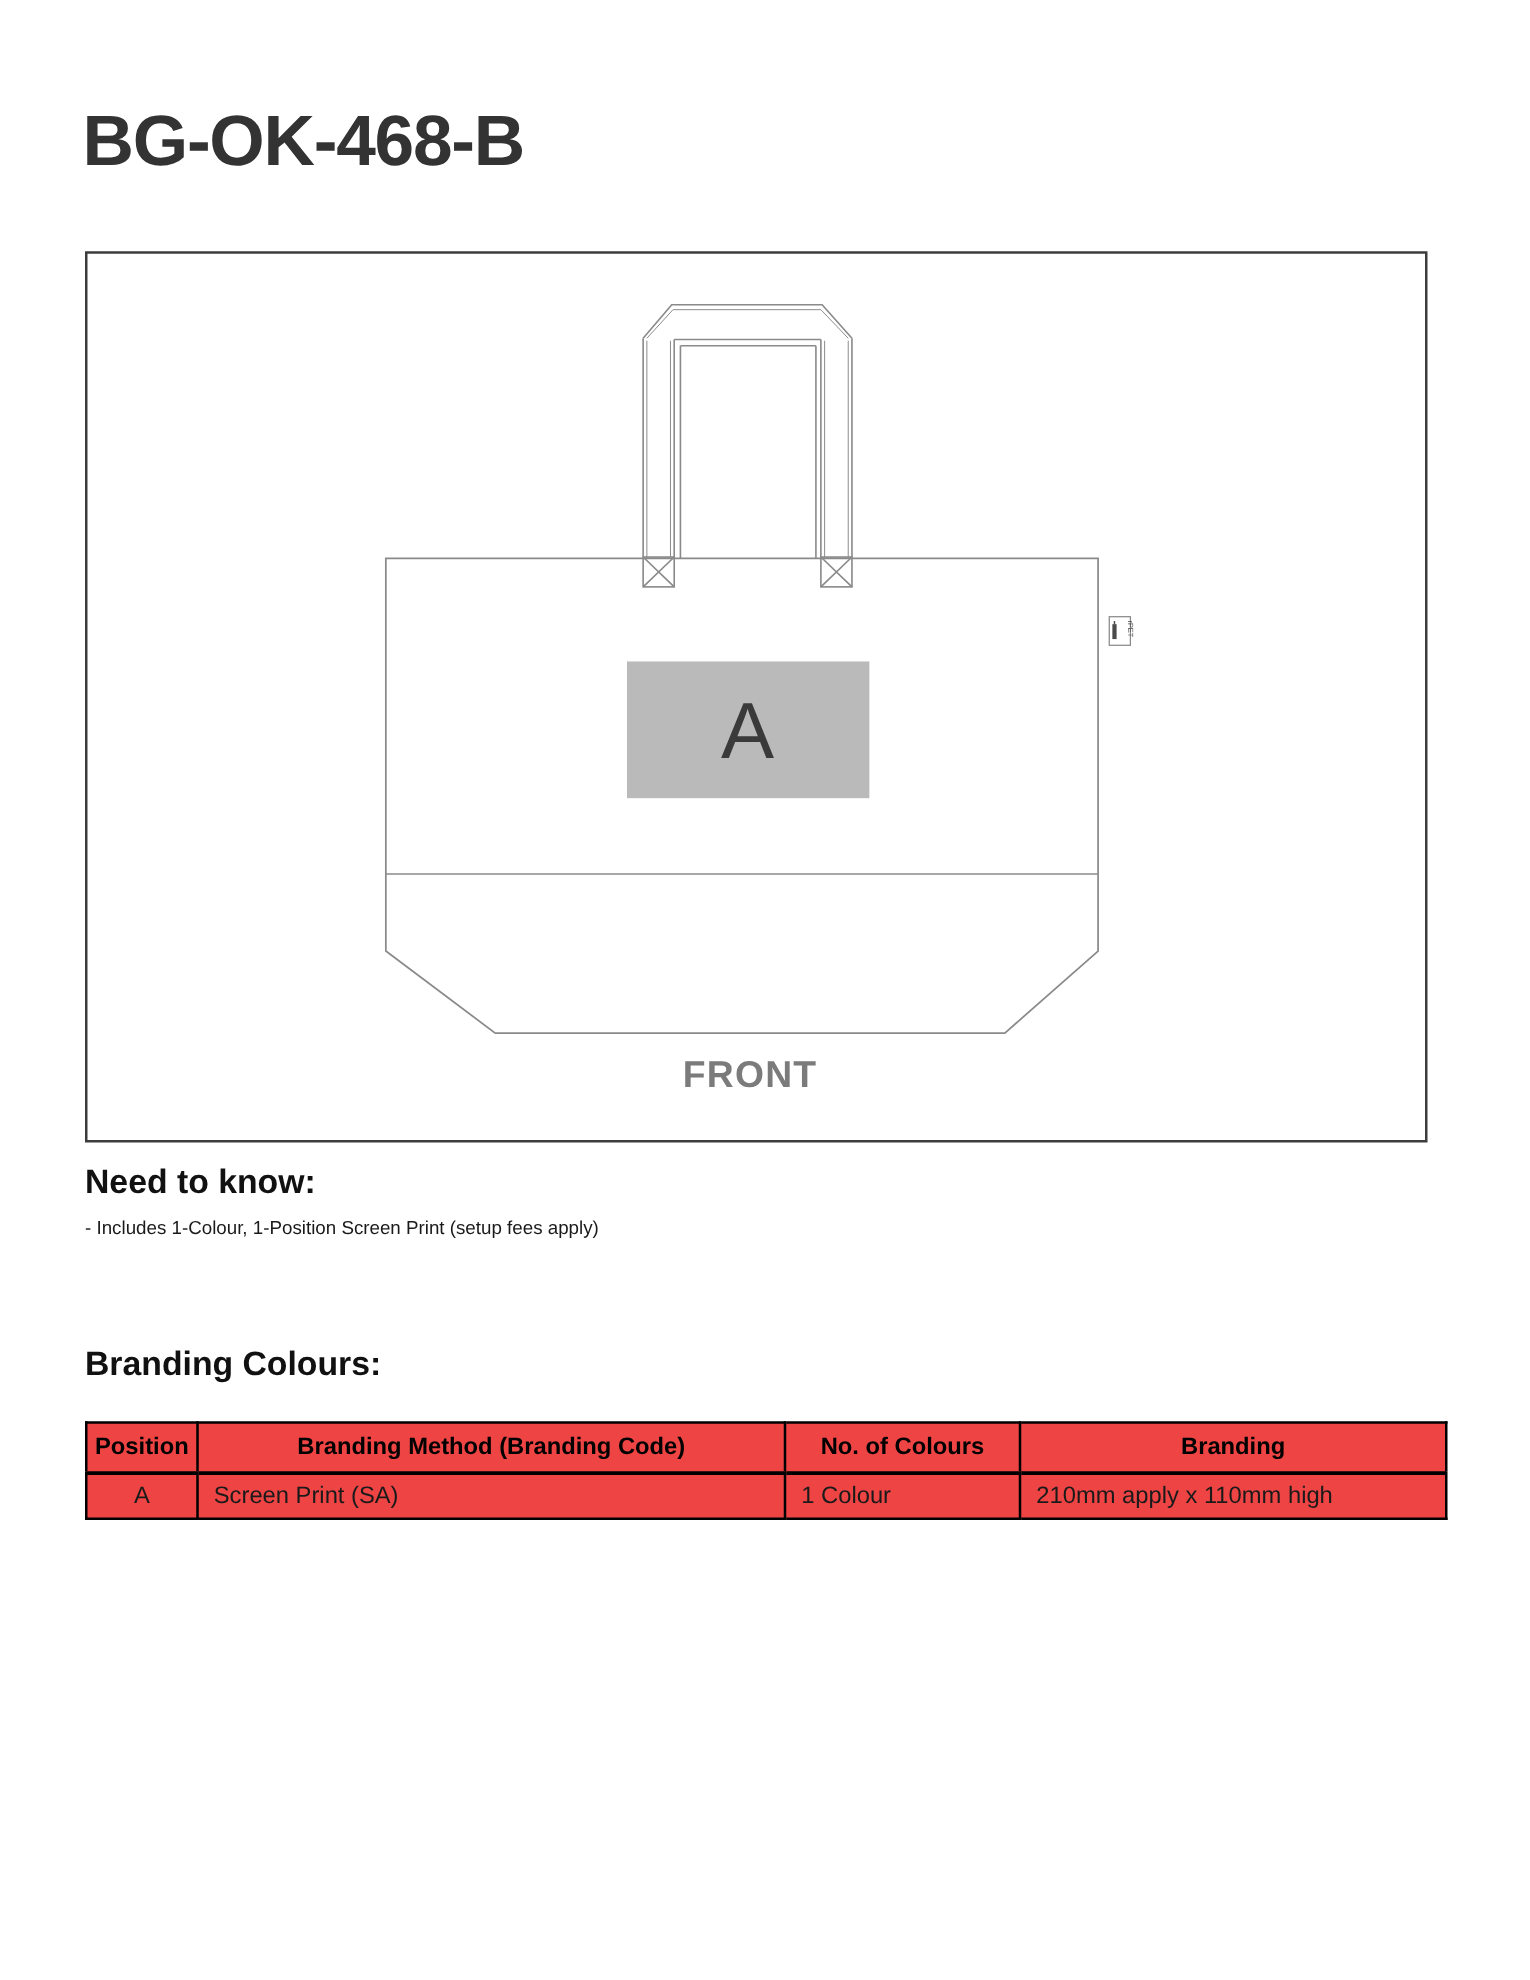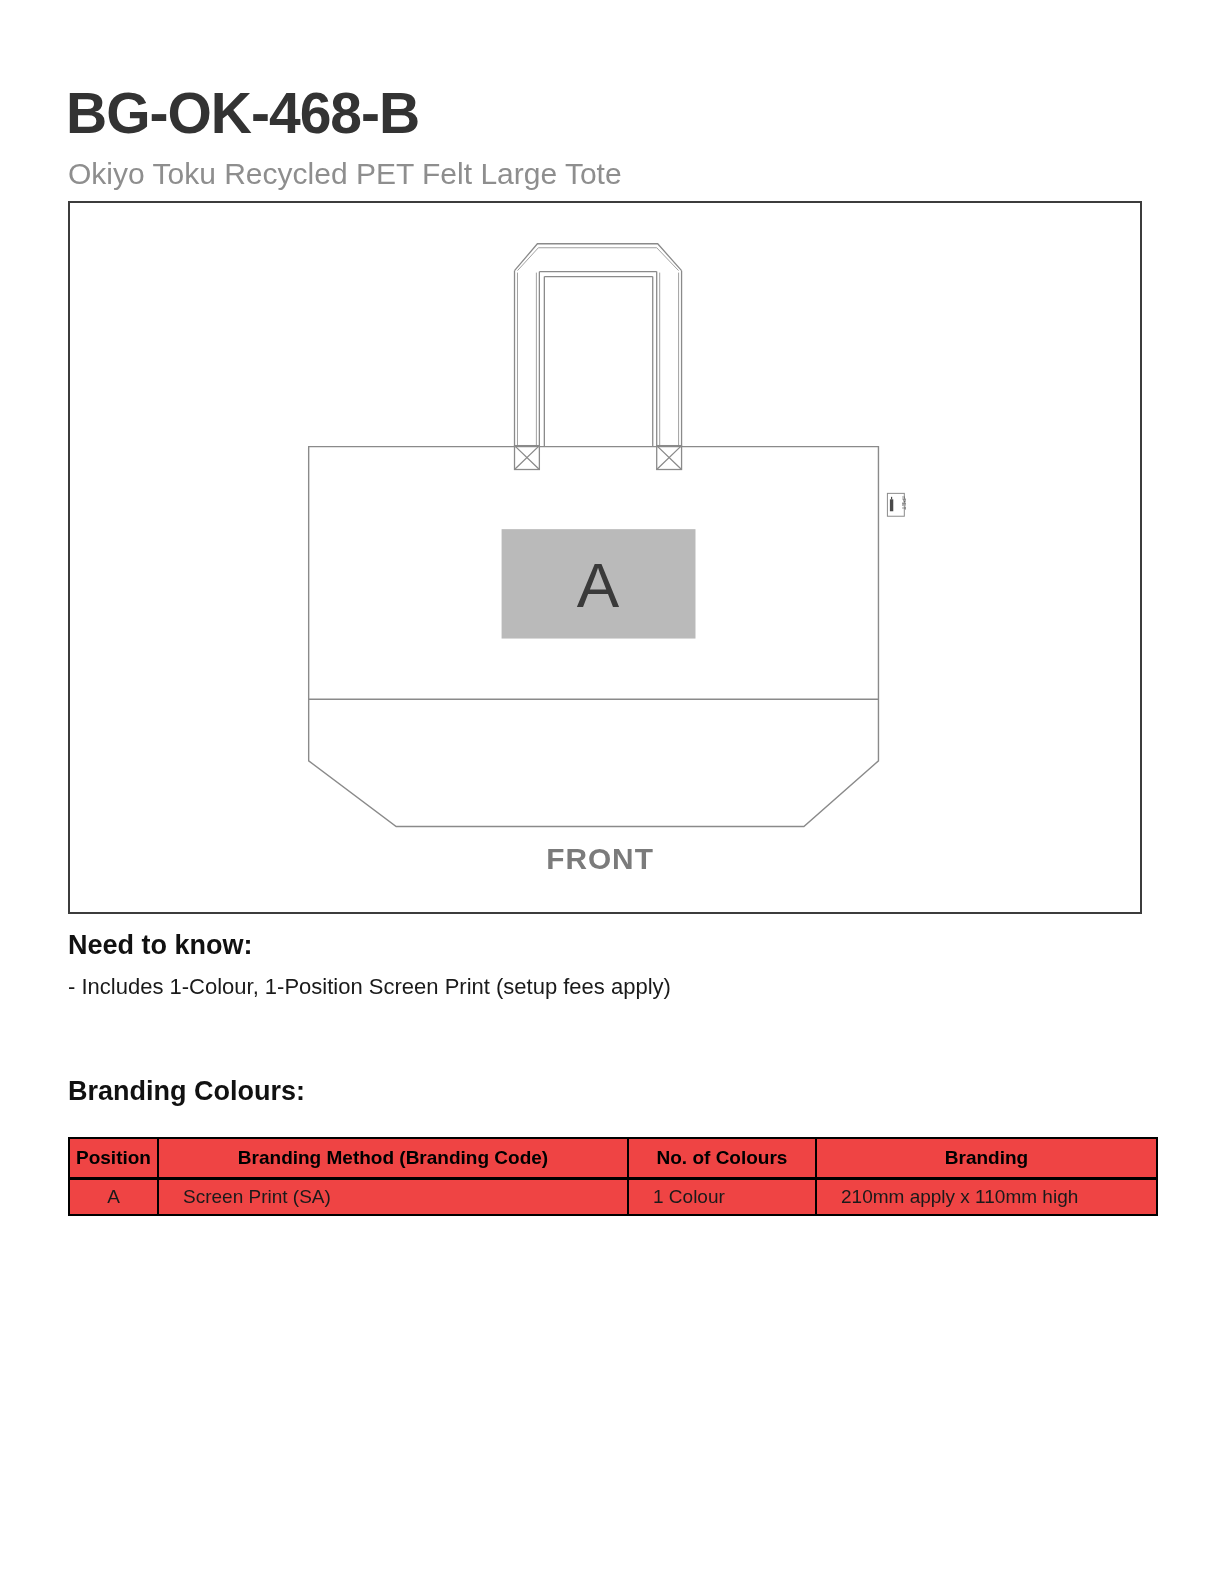--- a/index.html
+++ b/index.html
@@ -33,21 +33,21 @@
     position:absolute; left:68px;
     font-size:27px; font-weight:700; color:#111111;
     text-decoration-thickness:3px;
     text-underline-offset:5px;
   }
   .need-heading { top:914px; }
   .branding-heading { top:1060px; }
 
   .note-line {
     position:absolute; left:68px;
-    font-size:22px; line-height:1.2;
+    font-size:15px; line-height:1.2;
   }
   .note-1 { top:958px; color:#1a1a1a; }
   .note-2 { top:1003px; color:#fe0000; }
 
   table.branding-table {
     position:absolute; left:68px; top:1121px;
     width:1088px;
     border-collapse:collapse;
     table-layout:fixed;
     font-size:19px;
@@ -61,31 +61,30 @@
     box-sizing:border-box;
     background:#ef4444;
   }
   table.branding-table th {
     height:40px; font-weight:700; text-align:center; color:#000;
     border-bottom:3px solid #000;
     padding:0 6px;
   }
   table.branding-table td {
     height:37px; font-weight:400; color:#1a1a1a;
-    padding:0 24px; text-align:left; vertical-align:middle;
+    padding:0 12px; text-align:left; vertical-align:middle;
   }
   table.branding-table td.center { text-align:center; padding:0; }
 </style>
 </head>
 <body>
 
 <div class="page">
 
   <div class="product-code">BG-OK-468-B</div>
-  <div class="product-subtitle">Okiyo Toku Recycled PET Felt Large Tote</div>
 
   <div class="diagram-box">
     <svg viewBox="0 0 1074 713" xmlns="http://www.w3.org/2000/svg">
 
       <g stroke="#8a8a8a" stroke-width="1.4" fill="#ffffff">
         <path d="M239,245 H812 V561 L737,627 H327 L239,561 Z"></path>
         <path d="M239,499 H812" fill="none"></path>
       </g>
 
       <g stroke="#8a8a8a" stroke-width="1.3" fill="none">

